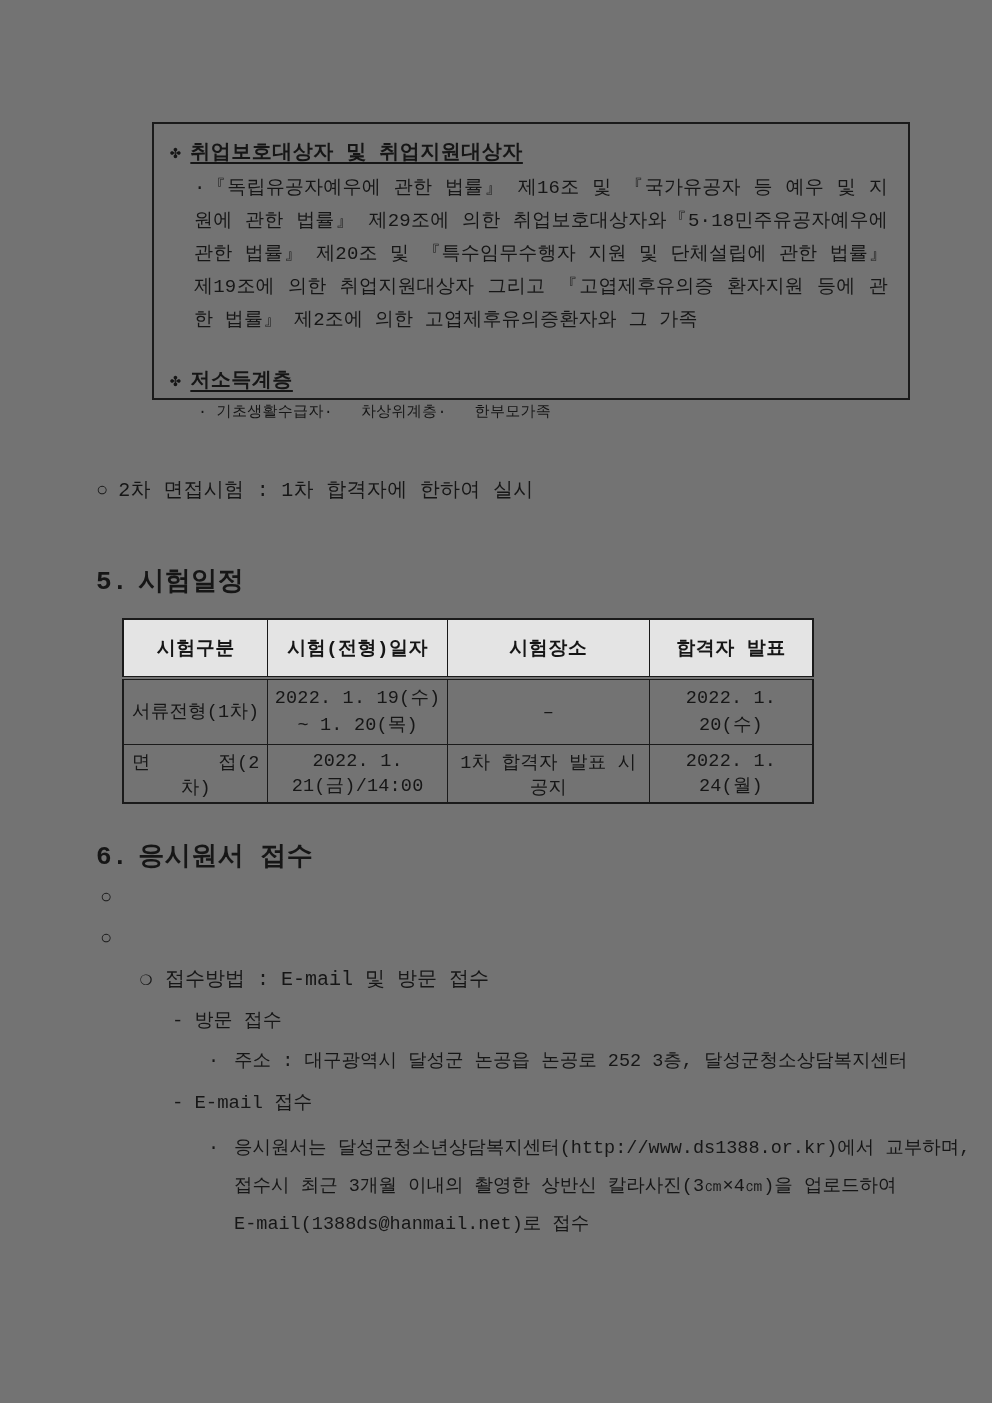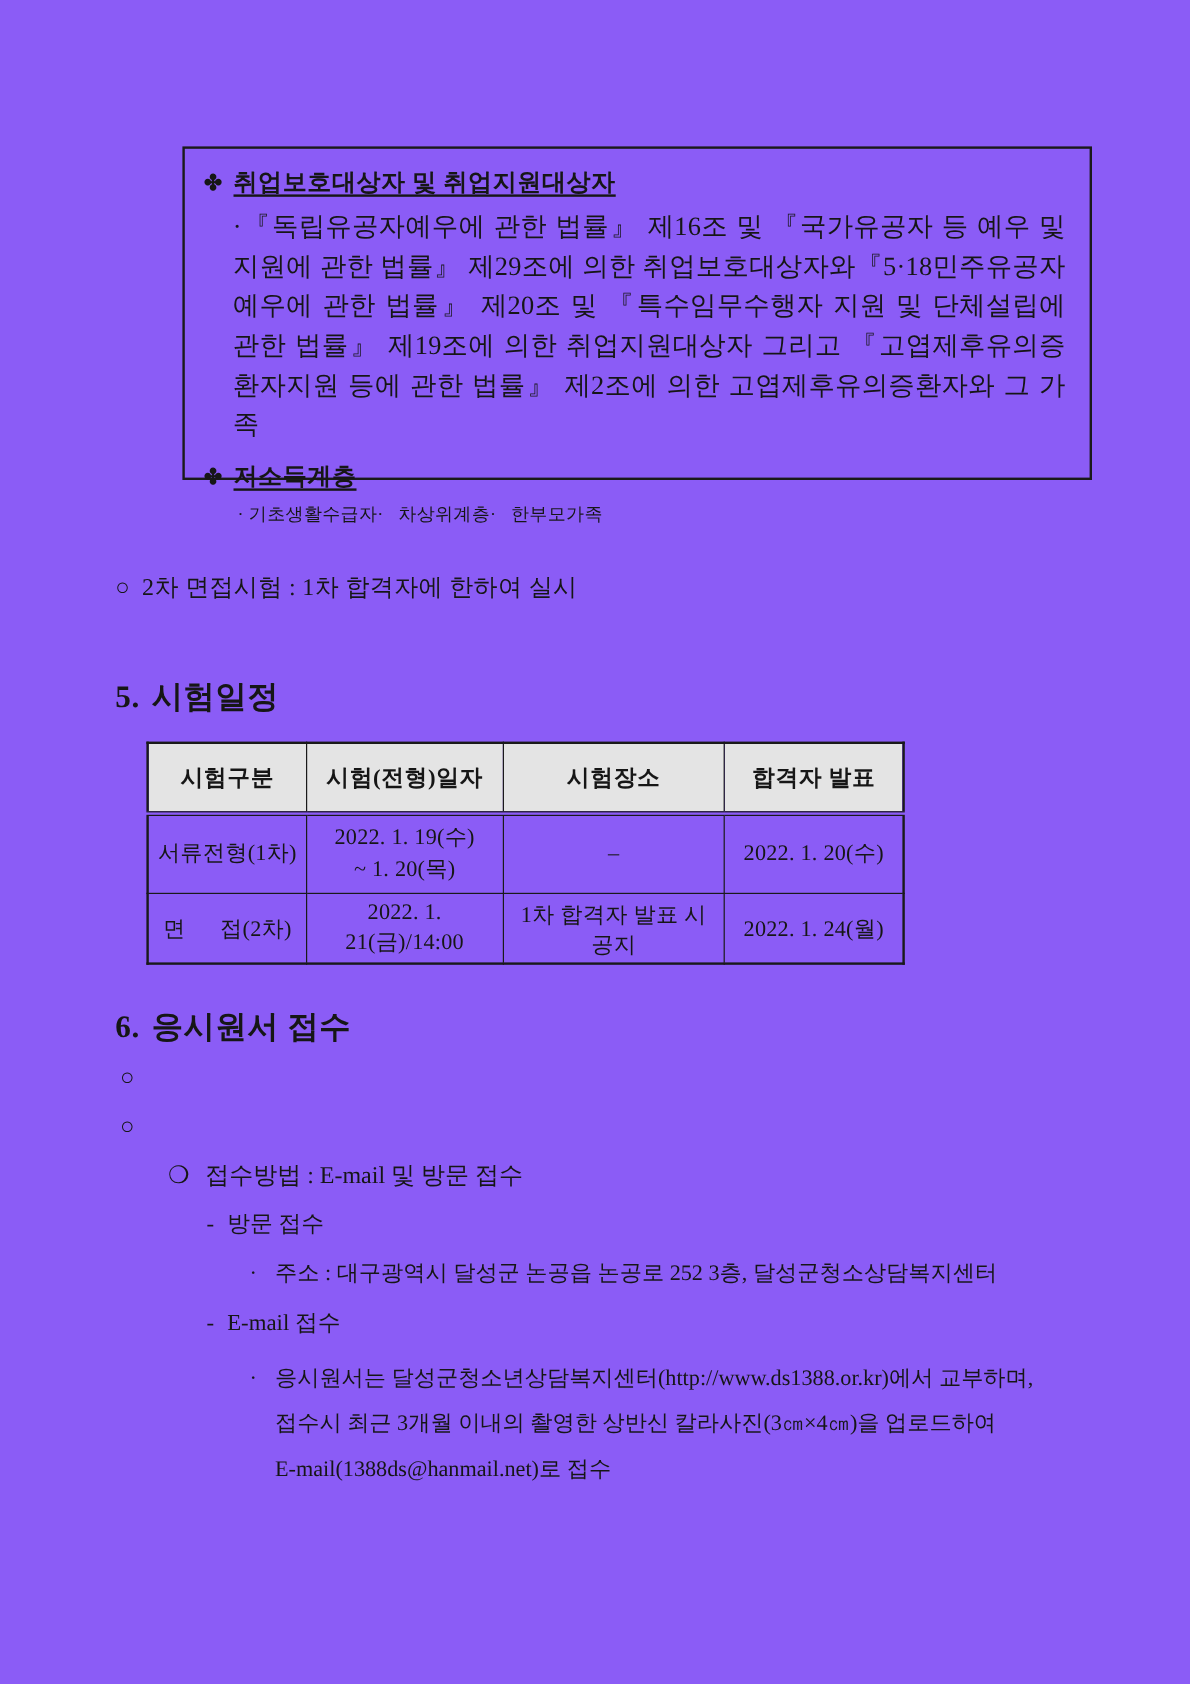--- a/index.html
+++ b/index.html
@@ -1,50 +1,50 @@
 <!DOCTYPE html>
 <html><head>
 <meta charset="utf-8">
 <style>
   html,body { margin:0; padding:0; background:#ffffff; }
   .page {
-    position:relative; width:992px; height:1403px; background:#8b5cf6;
-    font-family:Liberation Serif, serif; color:#161616;
+    position:relative; width:992px; height:1403px; background:#737373;
+    font-family:Liberation Mono, monospace; color:#161616;
     overflow:hidden;
   }
 
   
   .notice-box {
     position:absolute; left:152px; top:122px; width:758px; height:278px;
     box-sizing:border-box; border:2px solid #1a1a1a; padding:12px 16px 0 14px;
   }
   .box-head { font-size:20px; font-weight:bold; letter-spacing:0.5px; margin:2px 0 7px 2px; }
   .box-head .bullet { margin-right:9px; font-size:18px; }
   .box-head .t { text-decoration:underline; text-underline-offset:4px; }
   .box-para {
-    margin:2px 0 0 26px; width:694px; font-size:22px; line-height:33px;
+    margin:2px 0 0 26px; width:694px; font-size:19px; line-height:33px;
     text-align:justify; word-break:break-all; letter-spacing:0.2px;
   }
-  .box-sub { margin-top:13px; }
+  .box-sub { margin-top:29px; }
   .box-line { margin:9px 0 0 30px; font-size:15px; white-space:pre-wrap; letter-spacing:0.3px; }
 
   
   .line-interview { position:absolute; left:96px; top:476px; font-size:20px; letter-spacing:0.3px; }
   .line-note      { position:absolute; left:142px; top:491px; font-size:20px; letter-spacing:0.3px; }
   .line-interview .blt, .line-note .blt { margin-right:10px; }
 
   
   .sec-heading { position:absolute; font-size:26px; font-weight:bold; letter-spacing:0.5px; }
   #sec5-heading { left:96px; top:563px; }
   #sec6-heading { left:96px; top:838px; }
   .sec-heading .num { margin-right:10px; }
 
   
   .sched-table {
-    position:absolute; left:122px; top:618px; width:632px;
+    position:absolute; left:122px; top:618px; width:692px;
     border-collapse:collapse; table-layout:fixed; border:2px solid #1a1a1a;
   }
   .sched-table th, .sched-table td {
     border:1px solid #1a1a1a; text-align:center; vertical-align:middle;
     white-space:pre-wrap; padding:0 4px; overflow:hidden;
   }
   .sched-table th {
     background:#e4e4e4; font-size:19px; font-weight:bold; height:56px;
     border-bottom:4px double #1a1a1a; letter-spacing:0.5px;
   }

